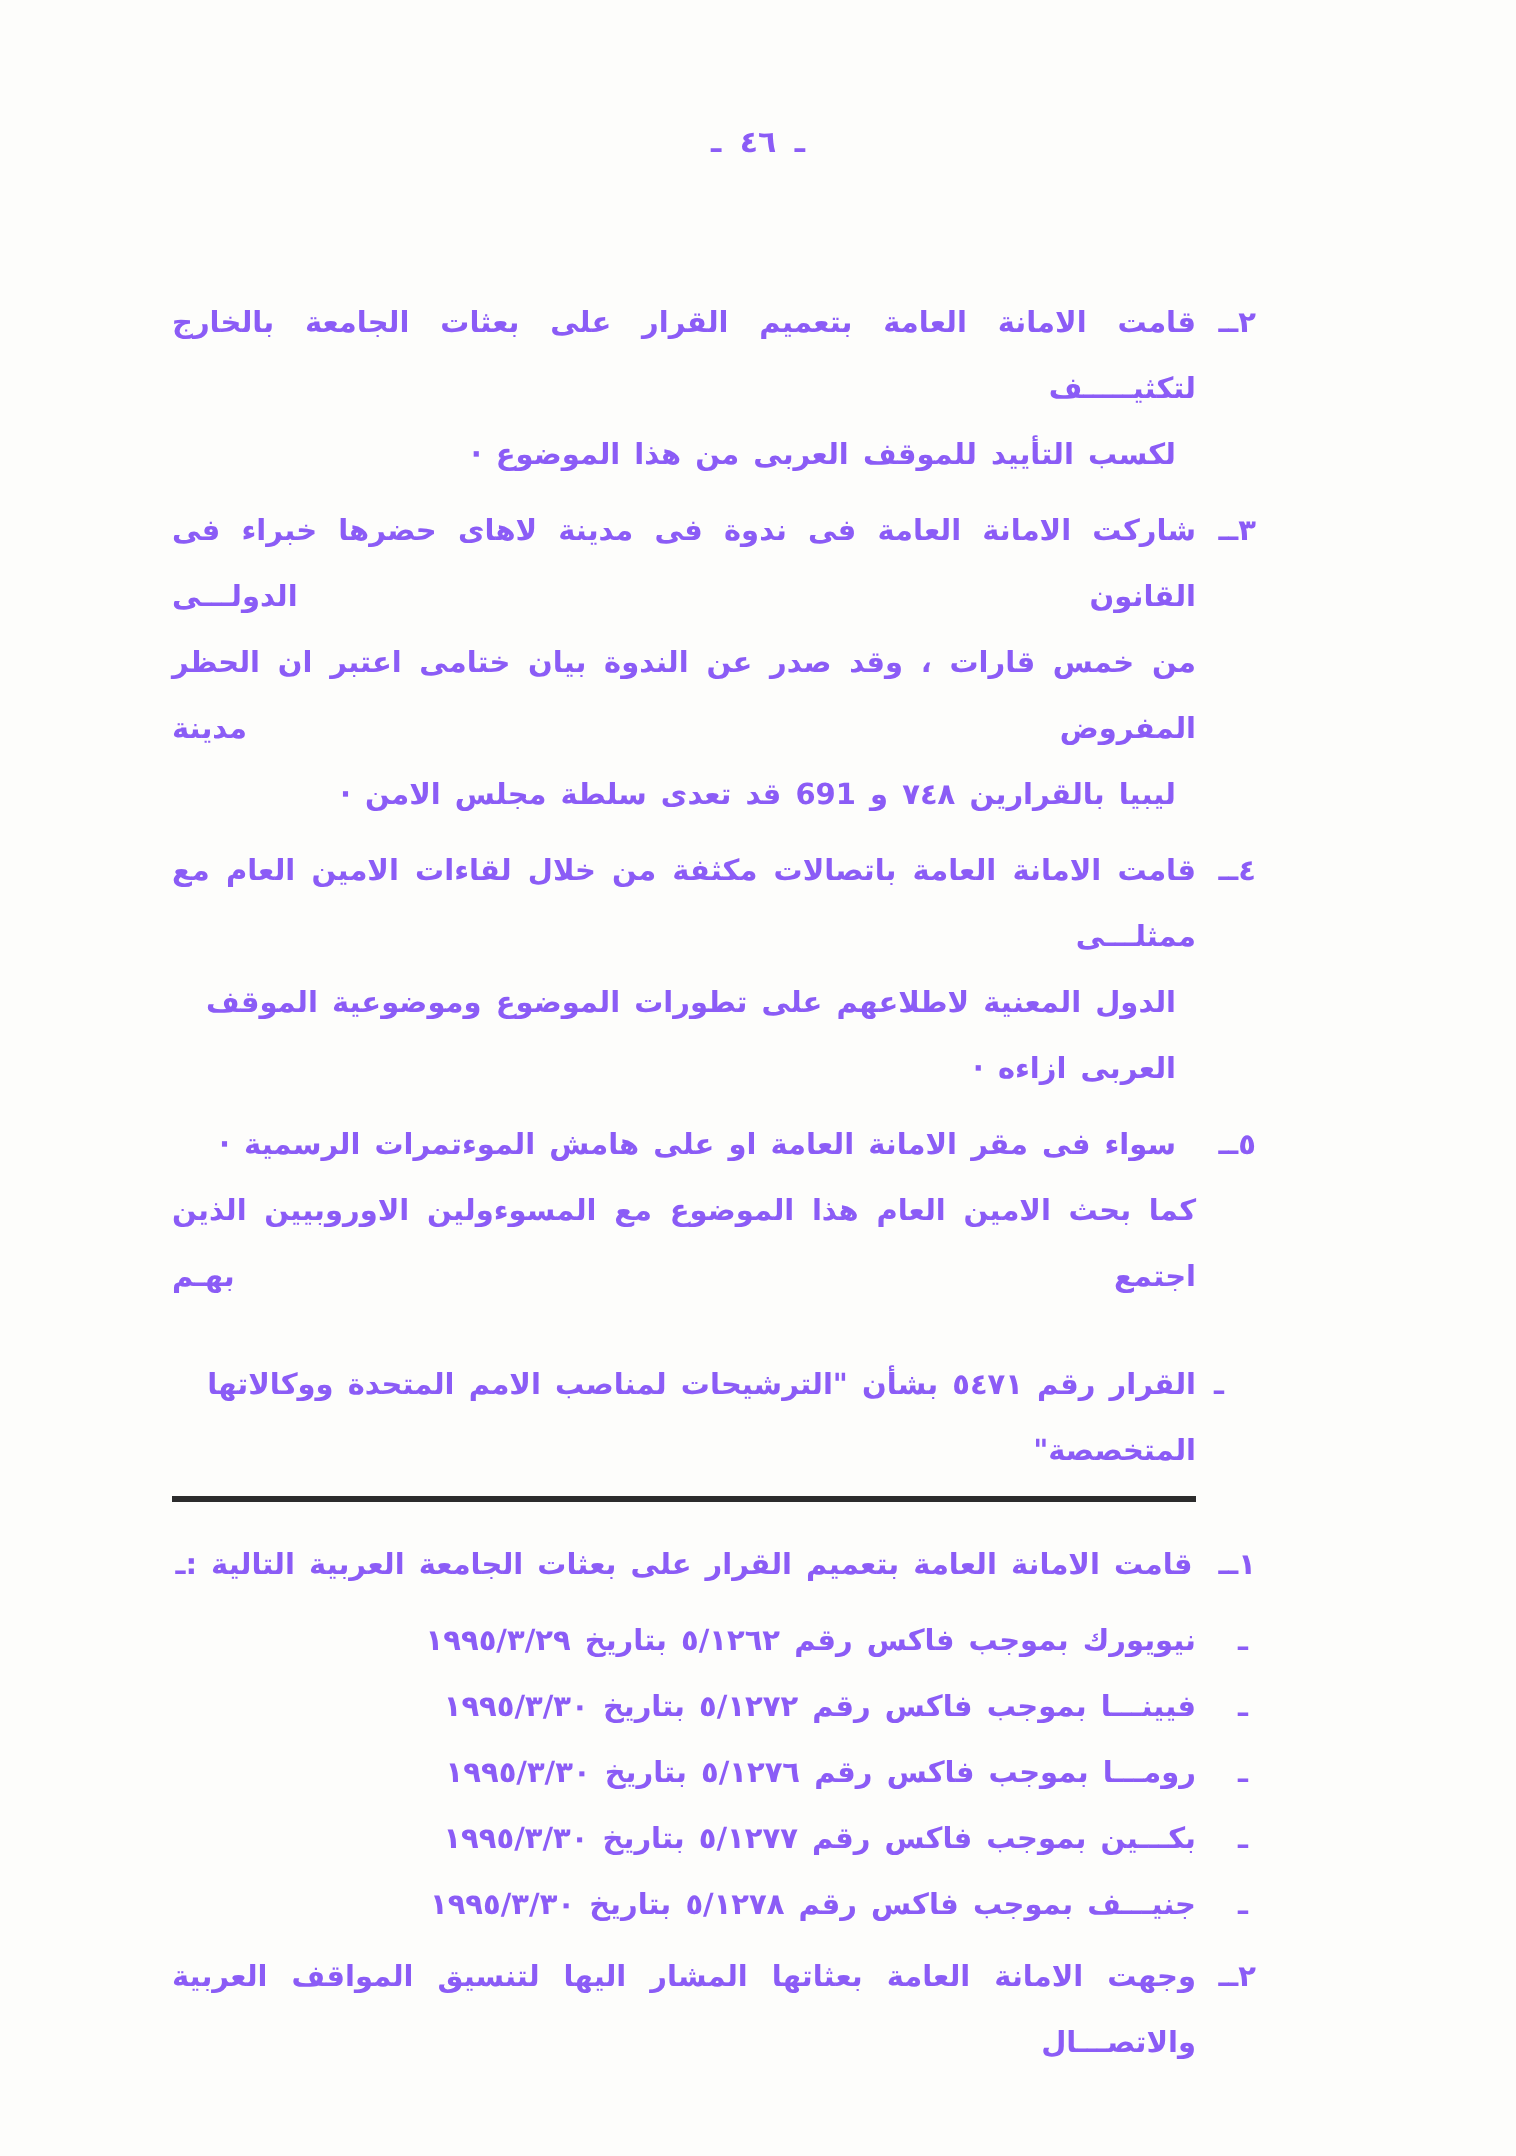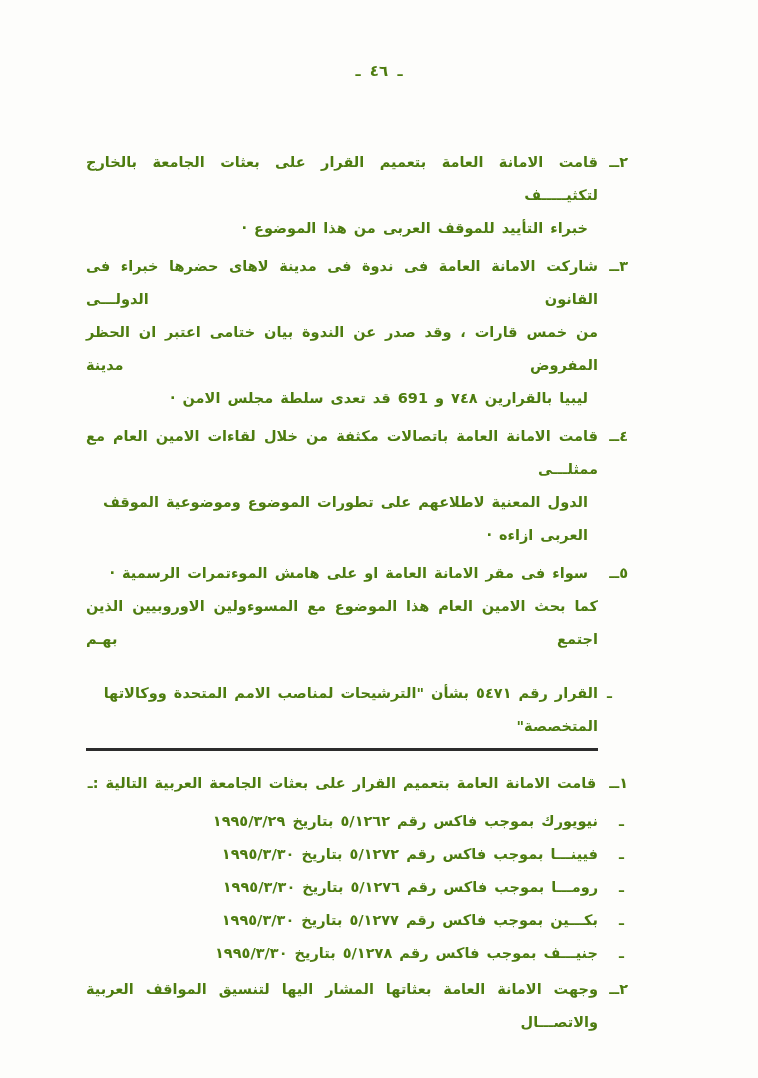--- a/index.html
+++ b/index.html
@@ -5,21 +5,21 @@
   html, body {
     margin: 0;
     padding: 0;
     background: #f4f3f0;
   }
   .page {
     position: relative;
     width: 758px;
     height: 1078px;
     background: #fdfdfb;
-    color: #4d7c0f;
+    color: #8b5cf6;
     font-family: "DejaVu Sans", sans-serif;
     font-weight: 700;
     direction: rtl;
     overflow: hidden;
     margin-left: 32px;
   }
   .page-number {
     position: absolute;
     top: 62px;
     left: 0;
@@ -75,21 +75,21 @@
 
 <div class="page">
 
   <div class="page-number">ـ ٤٦ ـ</div>
 
   <div class="content">
 
     <div class="para">
       <span class="para-num">٢ــ</span>
       <div class="line justify">قامت الامانة العامة بتعميم القرار على بعثات الجامعة بالخارج لتكثيـــــف</div>
-      <div class="line last">خبراء التأييد للموقف العربى من هذا الموضوع ·</div>
+      <div class="line last">لكسب التأييد للموقف العربى من هذا الموضوع ·</div>
     </div>
 
     <div class="para">
       <span class="para-num">٣ــ</span>
       <div class="line justify">شاركت الامانة العامة فى ندوة فى مدينة لاهاى حضرها خبراء فى القانون الدولـــى</div>
       <div class="line justify">من خمس قارات ، وقد صدر عن الندوة بيان ختامى اعتبر ان الحظر المفروض مدينة</div>
       <div class="line last">ليبيا بالقرارين ٧٤٨ و 691 قد تعدى سلطة مجلس الامن ·</div>
     </div>
 
     <div class="para">

